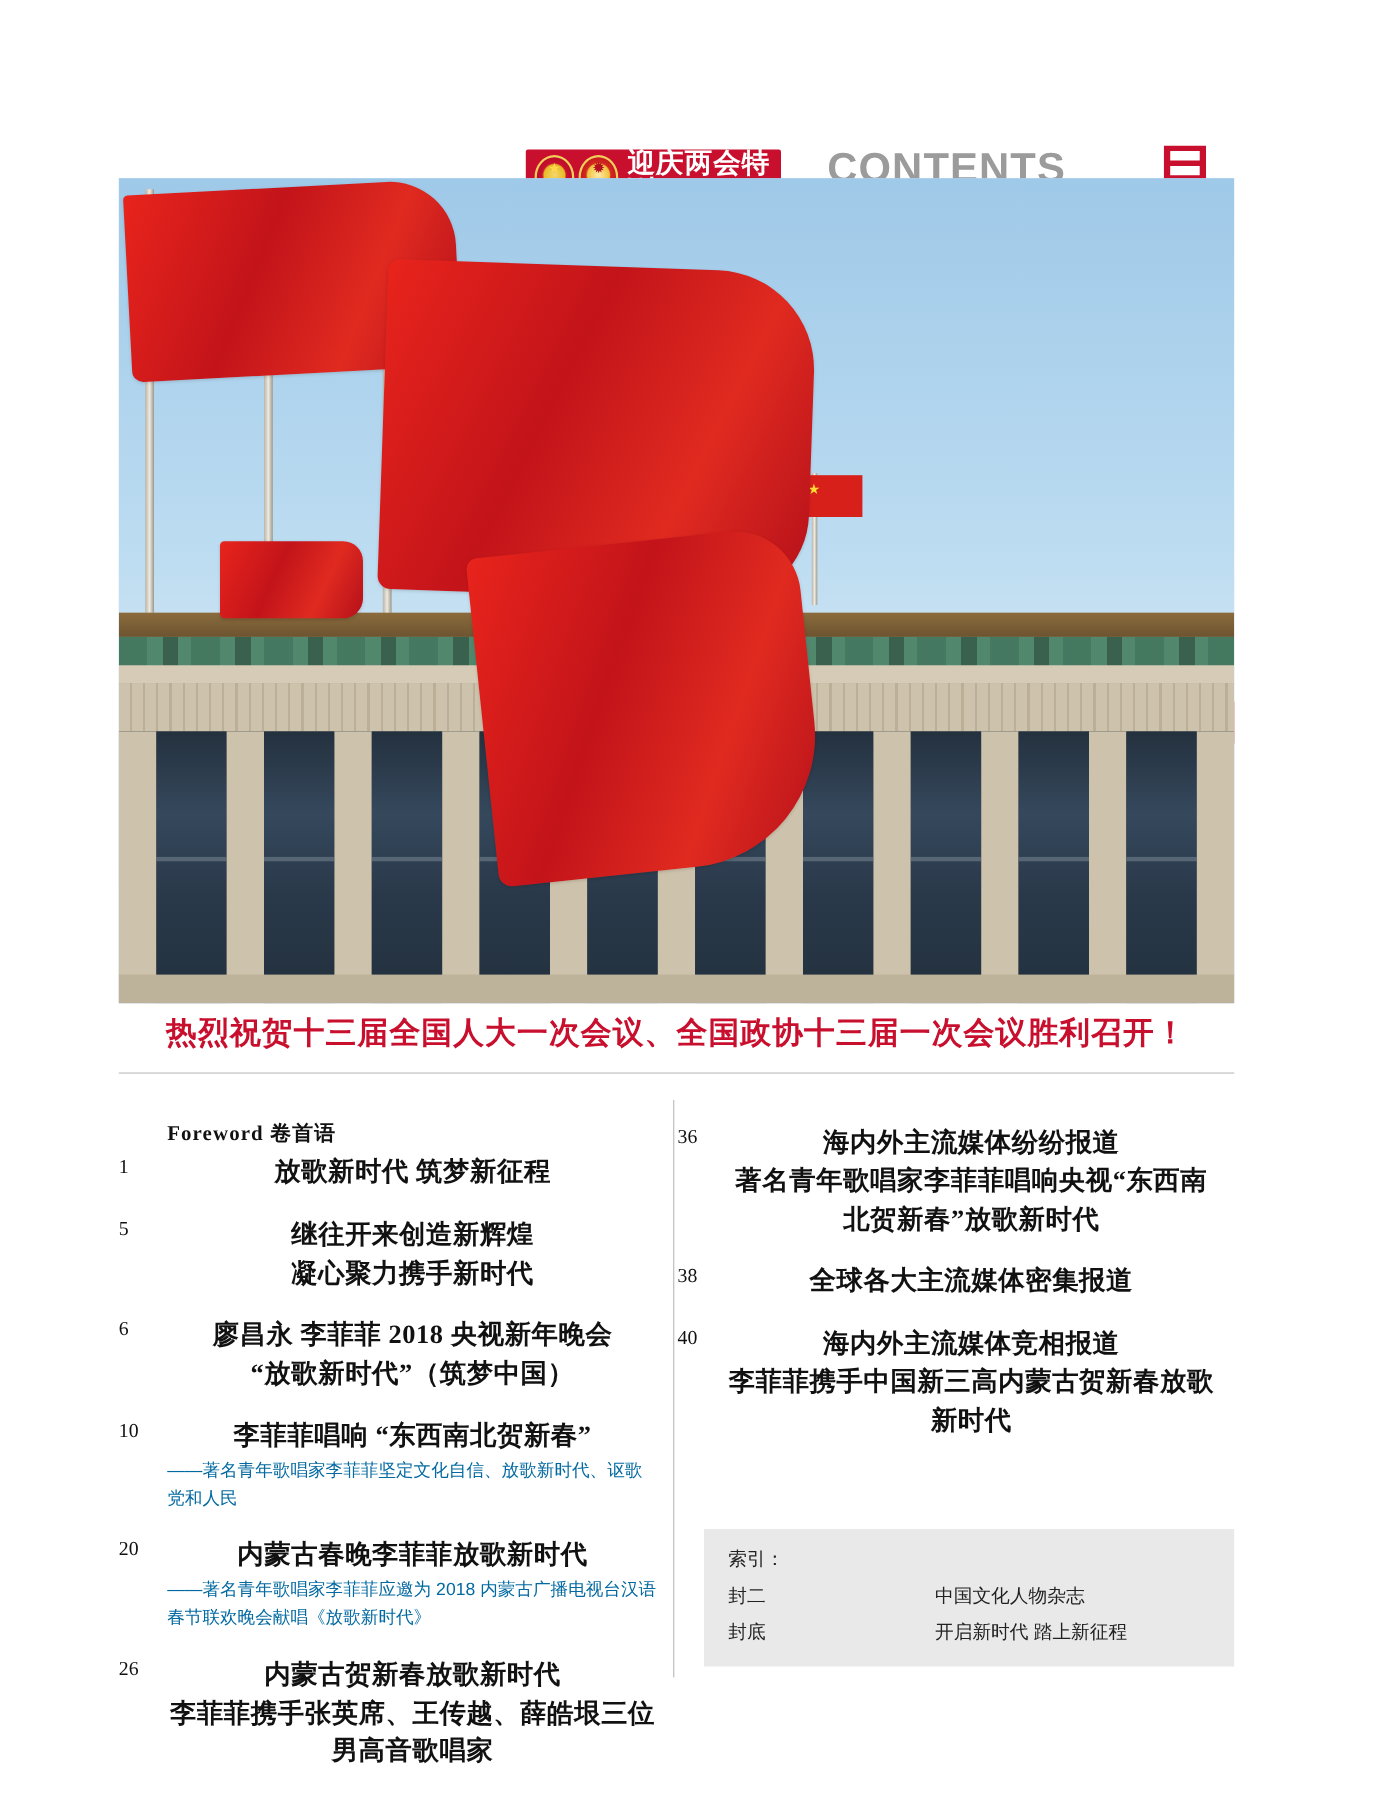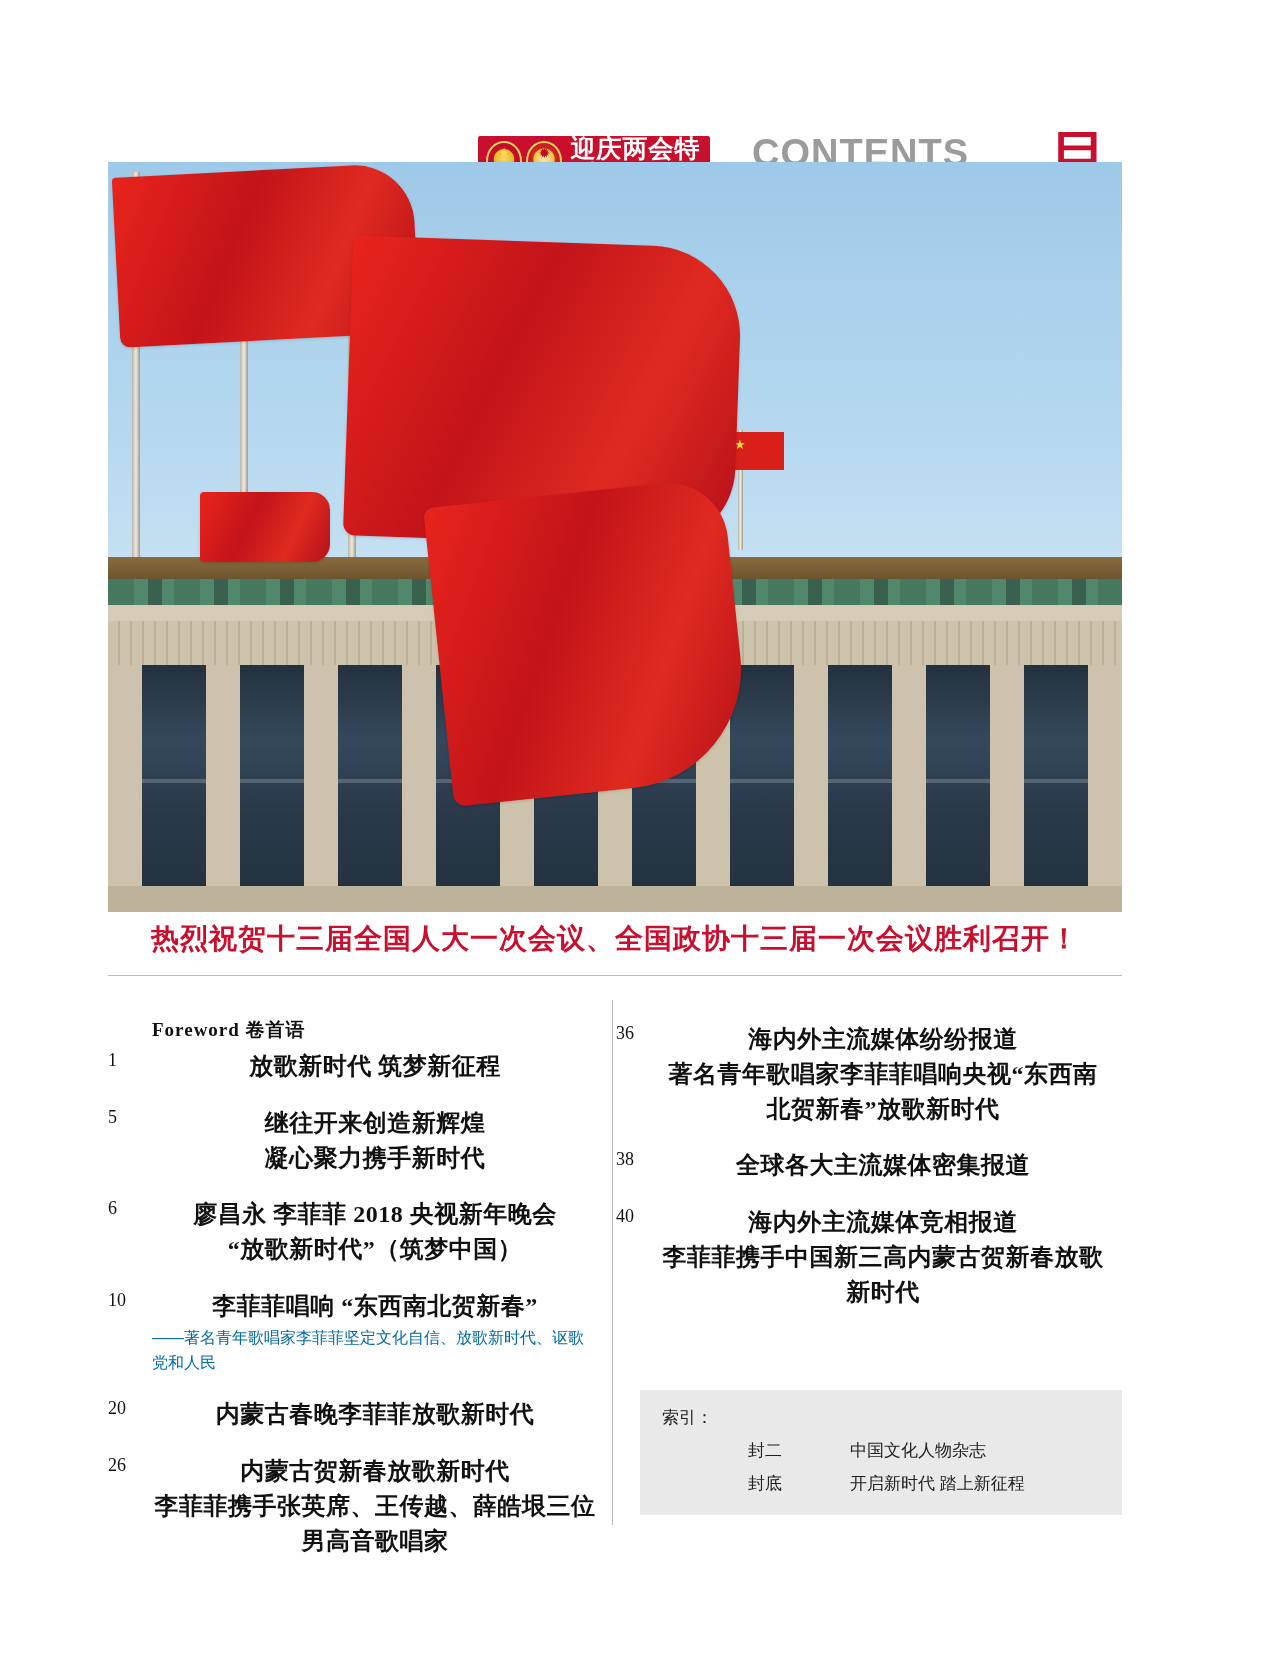--- a/index.html
+++ b/index.html
@@ -379,21 +379,21 @@
     margin-bottom: 10px;
   }
   .idx-row {
     display: flex;
     justify-content: space-between;
     font-family: "Liberation Sans", sans-serif;
     font-size: 17px;
     color: #222;
     margin-bottom: 10px;
   }
-  .idx-row .lbl { flex: 0 0 120px; text-align: right; }
+  .idx-row .lbl { flex: 0 0 120px; }
   .idx-row .val { text-align: left; flex: 0 0 250px; }
 </style>
 </head>
 <body>
 
 <div class="header">
 
   <div class="badge">
     <span class="badge-emblem"></span>
     <span class="badge-emblem2"></span>
@@ -501,20 +501,21 @@
     <div class="body">
       <div class="t-main">李菲菲唱响 “东西南北贺新春”</div>
       <div class="t-sub">——著名青年歌唱家李菲菲坚定文化自信、放歌新时代、讴歌党和人民</div>
     </div>
   </div>
 
   <div class="entry">
     <div class="pg">20</div>
     <div class="body">
       <div class="t-main">内蒙古春晚李菲菲放歌新时代</div>
+      <div class="t-sub">——著名青年歌唱家李菲菲应邀为 2018 内蒙古广播电视台汉语春节联欢晚会献唱《放歌新时代》</div>
     </div>
   </div>
 
   <div class="entry">
     <div class="pg">26</div>
     <div class="body">
       <div class="t-main">内蒙古贺新春放歌新时代</div>
       <div class="t-main">李菲菲携手张英席、王传越、薛皓垠三位男高音歌唱家</div>
     </div>
   </div>

